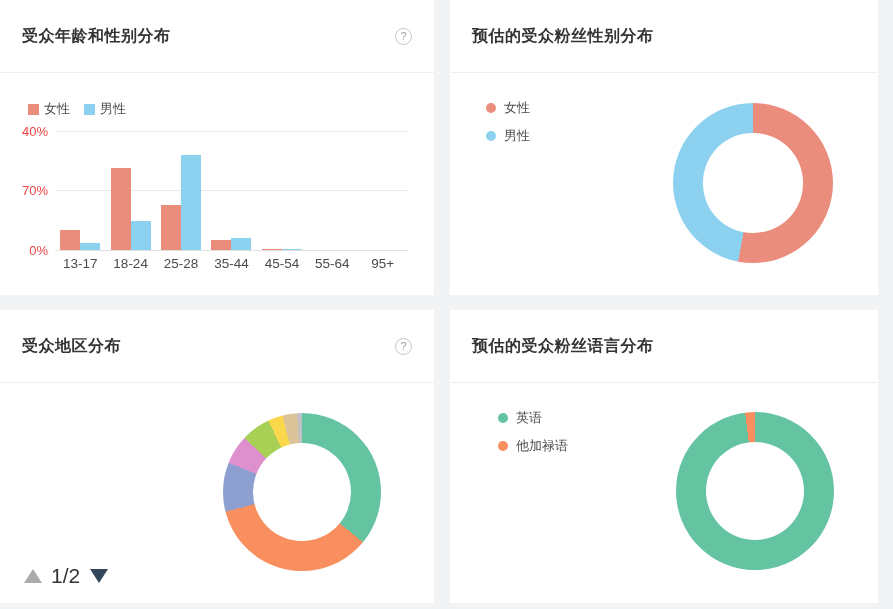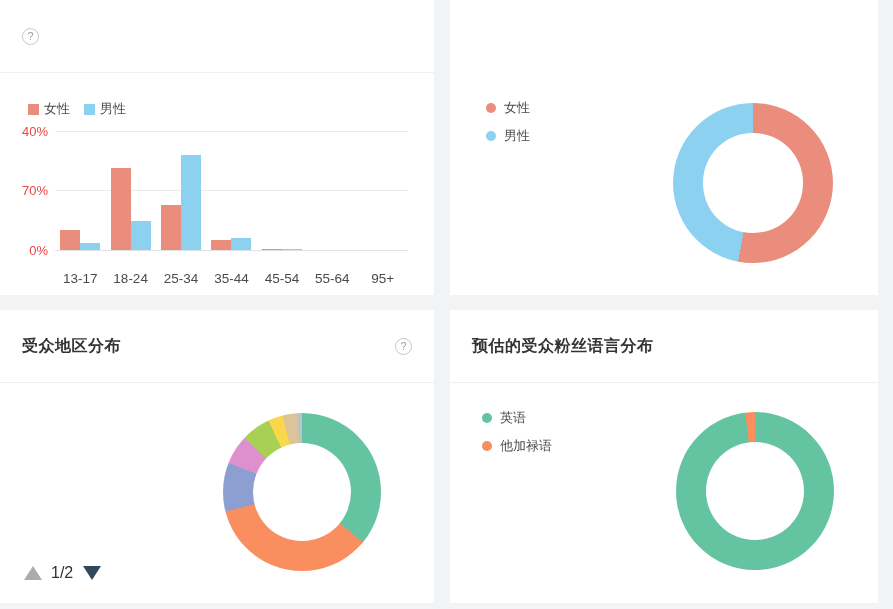--- a/index.html
+++ b/index.html
@@ -35,54 +35,55 @@
   .legend-label { font-size:13px; color:#4a4a4a; }
 
   .y-label { position:absolute; left:0; width:48px; text-align:right;
              font-size:13px; color:#ef4444; transform:translateY(-50%); }
   .gridline { position:absolute; left:55px; width:353px; height:1px; background:#eaeaea; }
   .gridline.base { background:#e0e0e0; }
   .bars { position:absolute; left:55px; top:131px; width:353px; height:119px;
           display:flex; align-items:flex-end; }
   .bar-group { flex:1; display:flex; justify-content:center; align-items:flex-end; height:100%; }
   .bar { width:20px; }
-  .x-labels { position:absolute; left:55px; top:271px; width:353px; display:flex; }
+  .x-labels { position:absolute; left:55px; top:256px; width:353px; display:flex; }
   .x-label { flex:1; text-align:center; font-size:13.5px; color:#4a4a4a; }
 
   
   .donut { position:absolute; border-radius:50%; }
   .donut .hole { position:absolute; left:19%; top:19%; width:62%; height:62%;
                  background:#fff; border-radius:50%; }
   #donut-gender   { left:223px; top:103px; width:160px; height:160px; }
   #donut-region   { left:223px; top:103px; width:158px; height:158px; }
   #donut-language { left:226px; top:102px; width:158px; height:158px; }
 
   .legend-v { position:absolute; display:flex; flex-direction:column; }
   #legend-gender   { left:36px; top:100px; }
   #legend-region   { left:24px; top:98px;  }
-  #legend-language { left:32px; top:100px; }
+  #legend-language { left:48px; top:100px; }
   .legend-v .legend-item { display:flex; align-items:center; height:16px; margin-bottom:12px; }
   .legend-v .marker.dot    { width:10px; height:10px; border-radius:50%; margin-right:8px; }
   .legend-v .marker.square { width:11px; height:11px; margin-right:9px; }
 
   
   .pager { position:absolute; left:24px; top:254px; display:flex; align-items:center; }
   .tri-up { width:0; height:0; border-left:9px solid transparent;
             border-right:9px solid transparent; border-bottom:14px solid #ababab;
             cursor:pointer; }
   .tri-down { width:0; height:0; border-left:9px solid transparent;
               border-right:9px solid transparent; border-top:14px solid #33475c;
               cursor:pointer; }
-  .pager-text { font-size:16px; color:#333; margin:0 10px 0 9px; }
+  .pager-text { font-size:21px; color:#333; margin:0 10px 0 9px; }
 </style>
 </head>
 <body>
 
 <div class="card" id="card-age">
   <div class="card-header">
+    <span class="card-title">受众年龄和性别分布</span>
     <span class="help">?</span>
   </div>
   <div class="bar-legend">
       <div class="legend-item">
         <span class="marker" style="background: rgb(235, 141, 124);"></span>
         <span class="legend-label">女性</span>
       </div>
       <div class="legend-item">
         <span class="marker" style="background: rgb(140, 209, 239);"></span>
         <span class="legend-label">男性</span>
@@ -120,29 +121,32 @@
         <div class="bar" style="height: 0px; background: rgb(140, 209, 239);"></div>
       </div>
       <div class="bar-group">
         <div class="bar" style="height: 0px; background: rgb(235, 141, 124);"></div>
         <div class="bar" style="height: 0px; background: rgb(140, 209, 239);"></div>
       </div>
     </div>
   <div class="x-labels">
       <div class="x-label">13-17</div>
       <div class="x-label">18-24</div>
-      <div class="x-label">25-34</div>
+      <div class="x-label">25-28</div>
       <div class="x-label">35-44</div>
       <div class="x-label">45-54</div>
       <div class="x-label">55-64</div>
       <div class="x-label">95+</div>
     </div>
 </div>
 
 <div class="card" id="card-gender">
+  <div class="card-header">
+    <span class="card-title">预估的受众粉丝性别分布</span>
+  </div>
   <div class="legend-v" id="legend-gender">
       <div class="legend-item">
         <span class="marker dot" style="background: rgb(235, 141, 124);"></span>
         <span class="legend-label">女性</span>
       </div>
       <div class="legend-item">
         <span class="marker dot" style="background: rgb(140, 209, 239);"></span>
         <span class="legend-label">男性</span>
       </div>
     </div>

